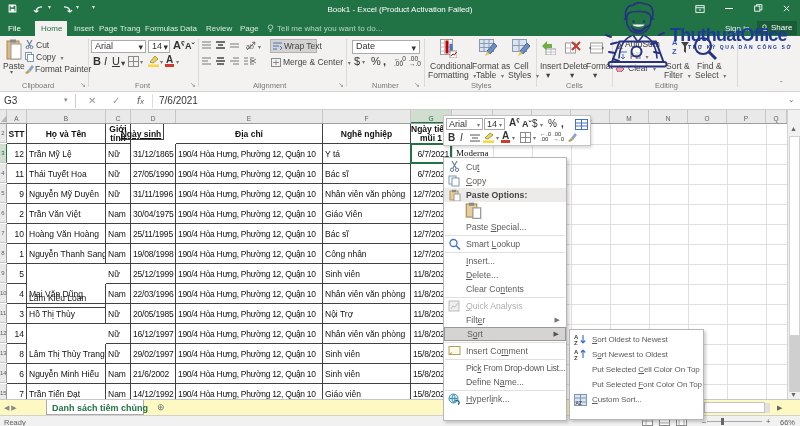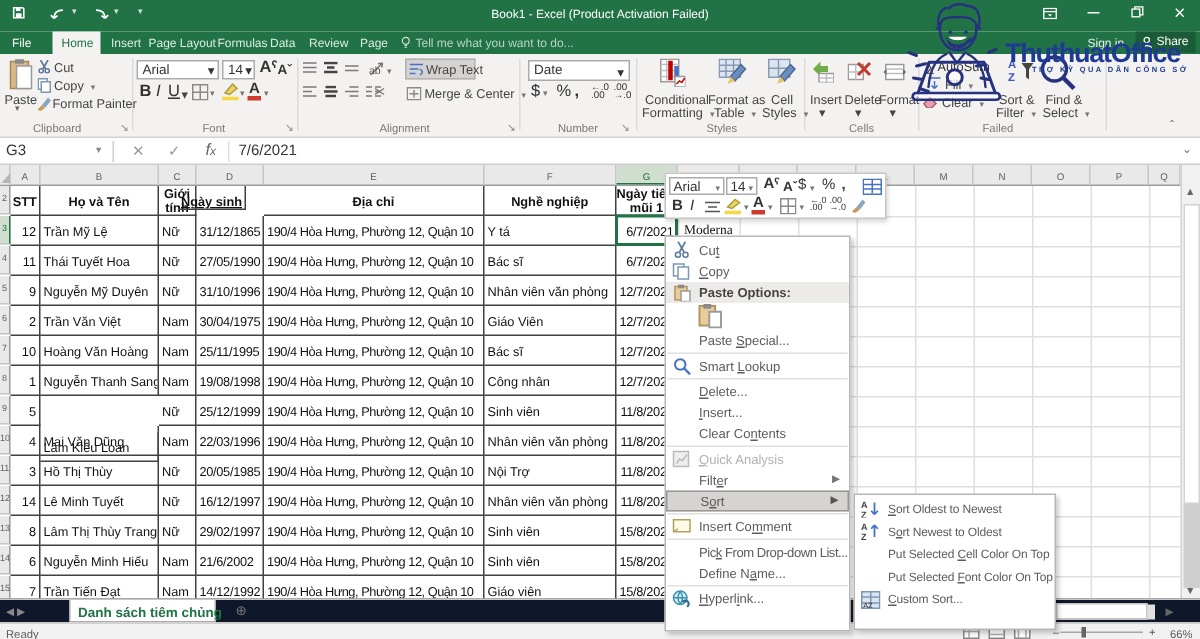--- a/index.html
+++ b/index.html
@@ -27,21 +27,21 @@
 .vline{position:absolute;width:1px;background:#dfdfdf;}
 .hline{position:absolute;height:1px;background:#dfdfdf;}
 .tc{position:absolute;overflow:hidden;white-space:nowrap;border-right:1px solid #414141;border-bottom:1px solid #414141;font-size:8.5px;color:#111;line-height:19px;}
 .th{font-weight:bold;text-align:center;}
 
 .menu{position:absolute;background:#fff;border:1px solid #b8b6b4;box-shadow:2px 2px 3px rgba(0,0,0,.2);font-size:8.7px;color:#5e5c5a;}
 .mi{position:relative;height:14px;line-height:14px;padding-left:22px;white-space:nowrap;overflow:hidden;}
 .msep{height:1px;background:#e2e0de;margin:1px 1px;}
 .mico{position:absolute;left:4px;top:1px;width:13px;height:12px;}
 
-#tabbar{position:absolute;left:0;top:399px;width:800px;height:16px;background:#0f172a;border-top:1px solid #c9c7c5;}
+#tabbar{position:absolute;left:0;top:399px;width:800px;height:16px;background:#fef9c3;border-top:1px solid #c9c7c5;}
 #status{position:absolute;left:0;top:415px;width:800px;height:11px;background:#f1f1f1;border-top:1px solid #d3d1cf;font-size:7.5px;color:#5e5c5a;}
 #vscroll{position:absolute;left:787px;top:110px;width:13px;height:289px;background:#f1f1f1;border-left:1px solid #d4d2d0;}
 .ar{color:#666;font-size:7px;line-height:10px;text-align:center;}
 u{text-decoration:underline;}
 .ct{position:absolute;white-space:nowrap;}
 </style></head>
 <body>
 <div id="app">
 
 <div id="titlebar">
@@ -73,21 +73,21 @@
   <svg class="abs" style="left:783px;top:5px" width="7" height="7" viewBox="0 0 8 8">
         <path d="M1 1 L7 7 M7 1 L1 7" stroke="#fff" stroke-width="1.1"></path>
       </svg>
 </div>
 
 <div id="tabrow">
   <div class="tab" style="left:8px;color:#fff;">File</div>
   <div class="abs" style="left:35px;top:0;width:32px;height:15px;background:#f3f2f1;"></div>
   <div class="tab" style="left:41px;color:#217346;">Home</div>
   <div class="tab" style="left:74px;">Insert</div>
-  <div class="tab" style="left:99px;">Page Layout</div>
+  <div class="tab" style="left:99px;">Page Trang</div>
   <div class="tab" style="left:145px;">Formulas</div>
   <div class="tab" style="left:180px;">Data</div>
   <div class="tab" style="left:206px;">Review</div>
   <div class="tab" style="left:240px;">Page</div>
   <svg class="abs" style="left:267px;top:3px" width="7" height="9" viewBox="0 0 8 10">
         <circle cx="4" cy="3.5" r="2.6" fill="none" stroke="#cfe3d8" stroke-width="0.9"></circle>
         <path d="M3 7 h2 M3 8.5 h2" stroke="#cfe3d8" stroke-width="0.8"></path>
       </svg>
   <div class="tab" style="left:277px;color:#b9d4c5;">Tell me what you want to do...</div>
   <div class="tab" style="left:725px;color:#e8f1ec;">Sign in</div>
@@ -263,21 +263,21 @@
         <path d="M1 6 L5 2 L9 6 L6 9 L3 9z" fill="#e9a1b0" stroke="#b06070"></path>
         <path d="M5 2 L9 6" stroke="#b06070"></path>
       </svg>
   <div class="ct" style="left:628px;top:27px;">Clear &nbsp;<span class="dd">▾</span></div>
   <div class="ct" style="left:672px;top:2px;font-size:7.5px;font-weight:bold;color:#3b55c4">A</div>
   <div class="ct" style="left:672px;top:11px;font-size:7.5px;font-weight:bold;color:#3b55c4">Z</div>
   <div class="ct" style="left:666px;top:25px;">Sort &amp;</div>
   <div class="ct" style="left:664px;top:34px;">Filter &nbsp;<span class="dd">▾</span></div>
   <div class="ct" style="left:697px;top:25px;">Find &amp;</div>
   <div class="ct" style="left:695px;top:34px;">Select &nbsp;<span class="dd">▾</span></div>
-  <div class="glabel" style="left:655px;">Failed</div>
+  <div class="glabel" style="left:655px;">Editing</div>
   <div class="ct" style="left:780px;top:43px;color:#666;font-size:8px;">ˆ</div>
 </div>
 
 <div id="fbar">
   <div class="ct" style="left:4px;top:3px;text-align:right;">G3</div>
   <div class="ct" style="left:64px;top:4px;color:#888;font-size:7px;">▾</div>
   <div class="abs" style="left:75px;top:2px;width:1px;height:14px;background:#d0cecd;"></div>
   <div class="ct" style="left:88px;top:3px;color:#9a9a9a;">✕</div>
   <div class="ct" style="left:112px;top:3px;color:#9a9a9a;">✓</div>
   <div class="ct" style="left:137px;top:2px;color:#666;font-style:italic;font-size:11px;">f<span style="font-size:8px">x</span></div>
@@ -363,21 +363,21 @@
       <div class="tc " style="left:7px;top:40px;width:20px;height:20px;line-height:20px;text-align:right;padding-right:2px;">11</div>
       <div class="tc " style="left:27px;top:40px;width:79px;height:20px;line-height:20px;padding-left:2px;">Thái Tuyết Hoa</div>
       <div class="tc " style="left:106px;top:40px;width:25px;height:20px;line-height:20px;padding-left:2px;">Nữ</div>
       <div class="tc " style="left:131px;top:40px;width:45px;height:20px;line-height:20px;padding-left:2px;letter-spacing:-0.2px;">27/05/1990</div>
       <div class="tc " style="left:176px;top:40px;width:147px;height:20px;line-height:20px;padding-left:2px;letter-spacing:-0.3px;">190/4 Hòa Hưng, Phường 12, Quận 10</div>
       <div class="tc " style="left:323px;top:40px;width:88px;height:20px;line-height:20px;padding-left:2px;">Bác sĩ</div>
       <div class="tc " style="left:411px;top:40px;width:41px;height:20px;line-height:20px;text-align:right;padding-right:2px;letter-spacing:-0.2px;">6/7/2021</div>
       <div class="tc " style="left:7px;top:60px;width:20px;height:20px;line-height:20px;text-align:right;padding-right:2px;">9</div>
       <div class="tc " style="left:27px;top:60px;width:79px;height:20px;line-height:20px;padding-left:2px;">Nguyễn Mỹ Duyên</div>
       <div class="tc " style="left:106px;top:60px;width:25px;height:20px;line-height:20px;padding-left:2px;">Nữ</div>
-      <div class="tc " style="left:131px;top:60px;width:45px;height:20px;line-height:20px;padding-left:2px;letter-spacing:-0.2px;">31/10/1996</div>
+      <div class="tc " style="left:131px;top:60px;width:45px;height:20px;line-height:20px;padding-left:2px;letter-spacing:-0.2px;">31/11/1996</div>
       <div class="tc " style="left:176px;top:60px;width:147px;height:20px;line-height:20px;padding-left:2px;letter-spacing:-0.3px;">190/4 Hòa Hưng, Phường 12, Quận 10</div>
       <div class="tc " style="left:323px;top:60px;width:88px;height:20px;line-height:20px;padding-left:2px;">Nhân viên văn phòng</div>
       <div class="tc " style="left:411px;top:60px;width:41px;height:20px;line-height:20px;text-align:right;padding-right:2px;letter-spacing:-0.2px;">12/7/2021</div>
       <div class="tc " style="left:7px;top:80px;width:20px;height:20px;line-height:20px;text-align:right;padding-right:2px;">2</div>
       <div class="tc " style="left:27px;top:80px;width:79px;height:20px;line-height:20px;padding-left:2px;">Trần Văn Việt</div>
       <div class="tc " style="left:106px;top:80px;width:25px;height:20px;line-height:20px;padding-left:2px;">Nam</div>
       <div class="tc " style="left:131px;top:80px;width:45px;height:20px;line-height:20px;padding-left:2px;letter-spacing:-0.2px;">30/04/1975</div>
       <div class="tc " style="left:176px;top:80px;width:147px;height:20px;line-height:20px;padding-left:2px;letter-spacing:-0.3px;">190/4 Hòa Hưng, Phường 12, Quận 10</div>
       <div class="tc " style="left:323px;top:80px;width:88px;height:20px;line-height:20px;padding-left:2px;">Giáo Viên</div>
       <div class="tc " style="left:411px;top:80px;width:41px;height:20px;line-height:20px;text-align:right;padding-right:2px;letter-spacing:-0.2px;">12/7/2021</div>
@@ -410,21 +410,20 @@
       <div class="tc " style="left:323px;top:160px;width:88px;height:20px;line-height:20px;padding-left:2px;">Nhân viên văn phòng</div>
       <div class="tc " style="left:411px;top:160px;width:41px;height:20px;line-height:20px;text-align:right;padding-right:2px;letter-spacing:-0.2px;">11/8/2021</div>
       <div class="tc " style="left:7px;top:180px;width:20px;height:20px;line-height:20px;text-align:right;padding-right:2px;">3</div>
       <div class="tc " style="left:27px;top:180px;width:79px;height:20px;line-height:20px;padding-left:2px;">Hồ Thị Thùy</div>
       <div class="tc " style="left:106px;top:180px;width:25px;height:20px;line-height:20px;padding-left:2px;">Nữ</div>
       <div class="tc " style="left:131px;top:180px;width:45px;height:20px;line-height:20px;padding-left:2px;letter-spacing:-0.2px;">20/05/1985</div>
       <div class="tc " style="left:176px;top:180px;width:147px;height:20px;line-height:20px;padding-left:2px;letter-spacing:-0.3px;">190/4 Hòa Hưng, Phường 12, Quận 10</div>
       <div class="tc " style="left:323px;top:180px;width:88px;height:20px;line-height:20px;padding-left:2px;">Nội Trợ</div>
       <div class="tc " style="left:411px;top:180px;width:41px;height:20px;line-height:20px;text-align:right;padding-right:2px;letter-spacing:-0.2px;">11/8/2021</div>
       <div class="tc " style="left:7px;top:200px;width:20px;height:20px;line-height:20px;text-align:right;padding-right:2px;">14</div>
-      <div class="tc " style="left:27px;top:200px;width:79px;height:20px;line-height:20px;padding-left:2px;">Lê Minh Tuyết</div>
       <div class="tc " style="left:106px;top:200px;width:25px;height:20px;line-height:20px;padding-left:2px;">Nữ</div>
       <div class="tc " style="left:131px;top:200px;width:45px;height:20px;line-height:20px;padding-left:2px;letter-spacing:-0.2px;">16/12/1997</div>
       <div class="tc " style="left:176px;top:200px;width:147px;height:20px;line-height:20px;padding-left:2px;letter-spacing:-0.3px;">190/4 Hòa Hưng, Phường 12, Quận 10</div>
       <div class="tc " style="left:323px;top:200px;width:88px;height:20px;line-height:20px;padding-left:2px;">Nhân viên văn phòng</div>
       <div class="tc " style="left:411px;top:200px;width:41px;height:20px;line-height:20px;text-align:right;padding-right:2px;letter-spacing:-0.2px;">11/8/2021</div>
       <div class="tc " style="left:7px;top:220px;width:20px;height:20px;line-height:20px;text-align:right;padding-right:2px;">8</div>
       <div class="tc " style="left:27px;top:220px;width:79px;height:20px;line-height:20px;padding-left:2px;">Lâm Thị Thùy Trang</div>
       <div class="tc " style="left:106px;top:220px;width:25px;height:20px;line-height:20px;padding-left:2px;">Nữ</div>
       <div class="tc " style="left:131px;top:220px;width:45px;height:20px;line-height:20px;padding-left:2px;letter-spacing:-0.2px;">29/02/1997</div>
       <div class="tc " style="left:176px;top:220px;width:147px;height:20px;line-height:20px;padding-left:2px;letter-spacing:-0.3px;">190/4 Hòa Hưng, Phường 12, Quận 10</div>
@@ -545,22 +544,22 @@
           <path d="M6 4 h6 v8 h-6z" fill="#fff" stroke="#9a9a9a"></path>
         </svg>
       </div>
       <div class="mi">Paste <u>S</u>pecial...</div>
       <div class="msep"></div>
       <div class="mi"><svg class="mico" viewBox="0 0 13 12">
           <circle cx="5.5" cy="5" r="3.5" fill="none" stroke="#4472c4" stroke-width="1.3"></circle>
           <path d="M8 7.5 L12 11.5" stroke="#4472c4" stroke-width="1.6"></path>
         </svg>Smart <u>L</u>ookup</div>
       <div class="msep"></div>
+      <div class="mi"><u>I</u>nsert...</div>
       <div class="mi"><u>D</u>elete...</div>
-      <div class="mi"><u>I</u>nsert...</div>
       <div class="mi">Clear Co<u>n</u>tents</div>
       <div class="msep"></div>
       <div class="mi" style="color:#b2b0ae;"><svg class="mico" viewBox="0 0 13 12">
           <rect x="1" y="1" width="10" height="10" fill="#eee" stroke="#bbb"></rect>
           <path d="M3 9 l2-3 2 1 3-4" stroke="#bbb" fill="none"></path>
         </svg><u>Q</u>uick Analysis</div>
       <div class="mi">Filt<u>e</u>r<span class="abs" style="right:6px;top:0;font-size:7px;color:#777;">▶</span></div>
       <div class="mi" style="background:#d6d4d2;border:1px solid #9a9896;height:14px;line-height:12px;">S<u>o</u>rt<span class="abs" style="right:6px;top:0;font-size:7px;color:#555;">▶</span></div>
       <div class="msep"></div>
       <div class="mi"><svg class="mico" viewBox="0 0 13 12">

